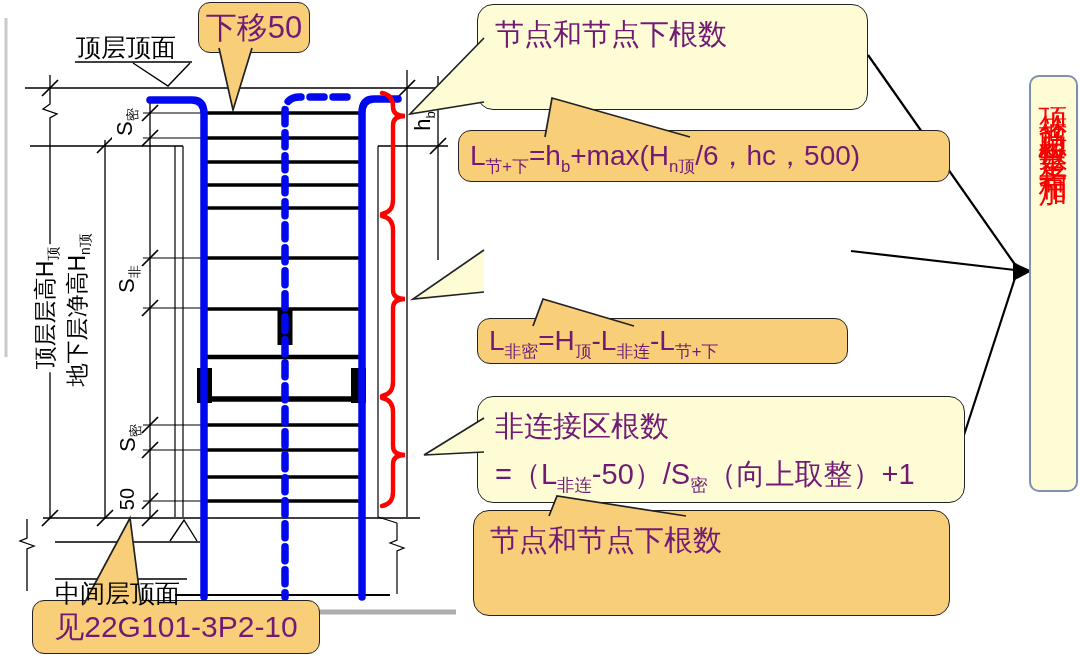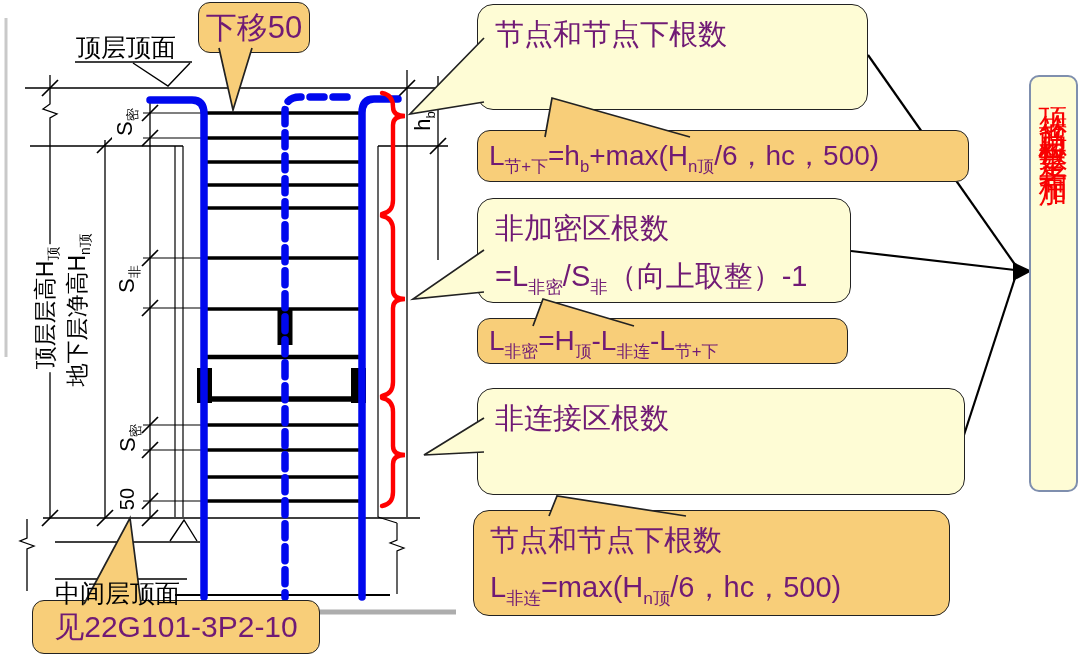--- a/index.html
+++ b/index.html
@@ -13,24 +13,24 @@
   
   .co{position:absolute;box-sizing:border-box;border:1.7px solid #222;color:#701a75;z-index:2;}
   .cream{background:#FEFCD5;}
   .tan{background:#F8CE79;}
   .bubble{border-radius:16px;}
   .fbox{border-radius:13px;}
   .co .t,.co .f{white-space:nowrap;}
   sub{font-size:0.60em;line-height:0;}
   
   #co-node{left:477px;top:4px;width:391px;height:106px;padding:5px 0 0 17px;font-size:29px;line-height:48px;}
-  #co-node-len{left:477px;top:130px;width:492px;height:52px;display:flex;align-items:center;padding-left:11px;font-size:28px;}
+  #co-node-len{left:458px;top:130px;width:492px;height:52px;display:flex;align-items:center;padding-left:11px;font-size:28px;}
   #co-nondense{left:477px;top:198px;width:374px;height:105px;padding:5px 0 0 17px;font-size:29px;line-height:48px;}
   #co-nondense-len{left:477px;top:318px;width:371px;height:46px;display:flex;align-items:center;padding-left:11px;font-size:28px;}
-  #co-nonconn{left:477px;top:388px;width:488px;height:107px;padding:5px 0 0 17px;font-size:29px;line-height:48px;}
+  #co-nonconn{left:477px;top:396px;width:488px;height:107px;padding:5px 0 0 17px;font-size:29px;line-height:48px;}
   #co-root{left:473px;top:510px;width:477px;height:106px;padding:6px 0 0 16px;font-size:29px;line-height:47px;}
   #co-move50{left:198px;top:2px;width:112px;height:51px;display:flex;align-items:center;justify-content:center;font-size:31px;border-radius:12px;}
   #co-ref{left:32px;top:600px;width:288px;height:54px;display:flex;align-items:center;justify-content:center;font-size:30px;border-radius:12px;}
   #co-total{
     left:1029px;top:75px;width:49px;height:417px;background:#FEFCD5;border:2px solid #7F8FAE;border-radius:10px;
     color:#F80000;font-size:29px;z-index:2;position:absolute;box-sizing:border-box;
     writing-mode:vertical-rl;text-orientation:upright;letter-spacing:7px;
     display:flex;align-items:center;justify-content:flex-start;padding-top:8px;
   }
   
@@ -175,36 +175,32 @@
   </div>
 
   <div class="co cream bubble" id="co-node">
     <div class="t">节点和节点下根数</div>
   </div>
 
   <div class="co tan fbox" id="co-node-len">
     <div class="f"><span>L</span><sub>节+下</sub><span>=h</span><sub>b</sub><span>+max(H</span><sub>n顶</sub><span>/6，hc，500)</span></div>
   </div>
 
-  <div class="co cream bubble" id="co-nondense">
-    <div class="t">非加密区根数</div>
-    <div class="f"><span>=L</span><sub>非密</sub><span>/S</span><sub>非</sub><span>（向上取整）-1</span></div>
-  </div>
 
   <div class="co tan fbox" id="co-nondense-len">
     <div class="f"><span>L</span><sub>非密</sub><span>=H</span><sub>顶</sub><span>-L</span><sub>非连</sub><span>-L</span><sub>节+下</sub></div>
   </div>
 
   <div class="co cream bubble" id="co-nonconn">
     <div class="t">非连接区根数</div>
+    <div class="f"><span>=（L</span><sub>非连</sub><span>-50）/S</span><sub>密</sub><span>（向上取整）+1</span></div>
   </div>
 
   <div class="co tan bubble" id="co-root">
     <div class="t">节点和节点下根数</div>
-    <div class="f"><span>L</span><sub>非连</sub><span>=max(H</span><sub>n顶</sub><span>/6，hc，500)</span></div>
   </div>
 
   <div class="co tan" id="co-ref">
     <span>见22G101-3P2-10</span>
   </div>
 
   <div id="co-total">顶箍筋总根数是三者相加</div>
 
   <svg id="tails" class="layer" viewBox="0 0 1080 659">
 

